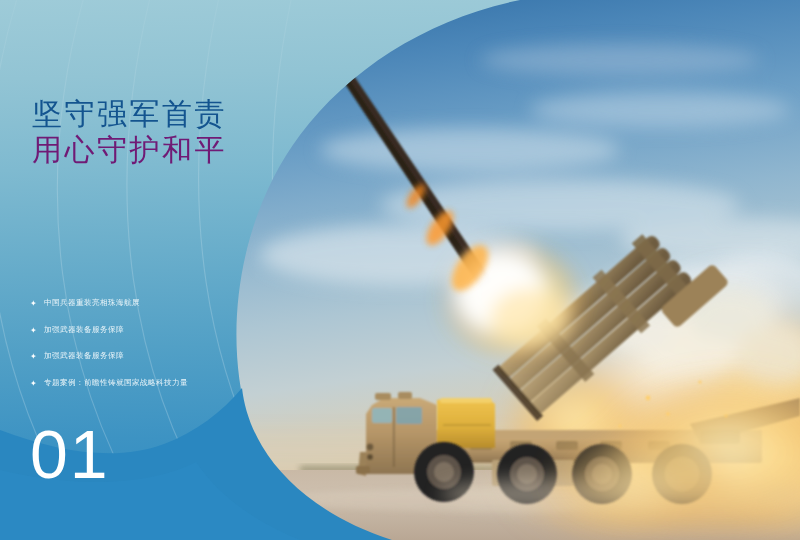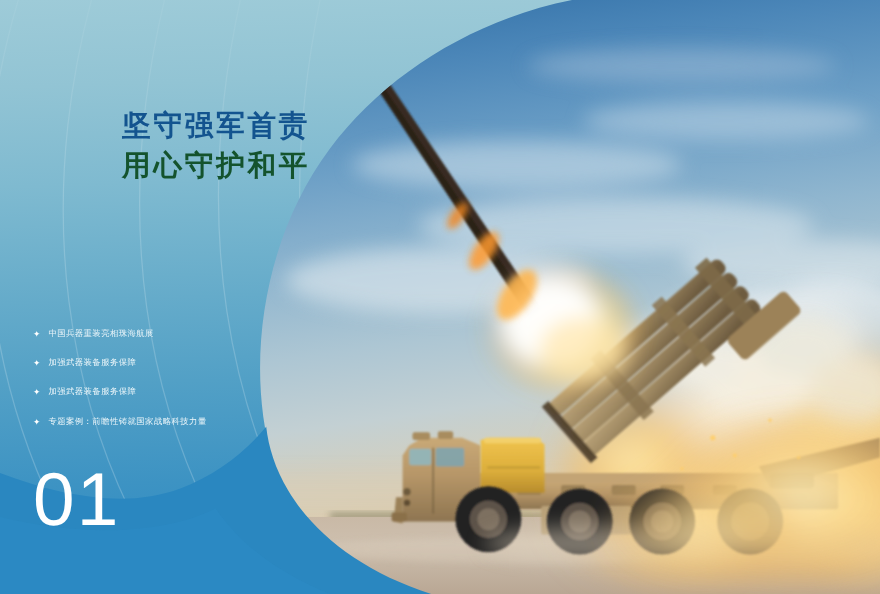--- a/index.html
+++ b/index.html
@@ -30,27 +30,26 @@
   .photo-wrap{position:absolute;inset:0;}
   
   .content{
     position:absolute;left:0;top:0;width:300px;height:540px;
   }
   .headline{
     position:absolute;left:32px;top:96px;width:250px;
   }
   .headline .l1,.headline .l2{
     display:block;
-    font-size:26px;line-height:36px;
-    font-weight:bold;letter-spacing:2.5px;
+    font-size:30px;line-height:36px;
+    font-weight:normal;letter-spacing:2.5px;
     white-space:nowrap;
-    text-align:right;
   }
   .headline .l1{color:#13548f;}
-  .headline .l2{color:#14532d;}
+  .headline .l2{color:#701a75;}
   .body-copy{
     position:absolute;left:33px;top:183px;width:198px;
     color:#e8f3f8;
     font-size:7.4px;line-height:14.1px;
     text-align:justify;
     letter-spacing:.25px;
     opacity:.93;
   }
   .bullets{
     position:absolute;left:30px;top:298px;width:240px;

